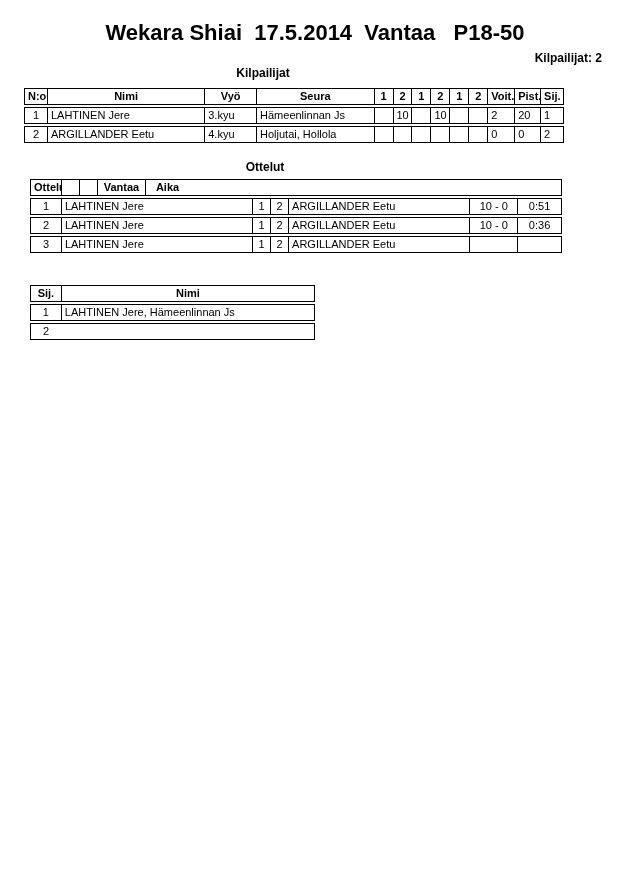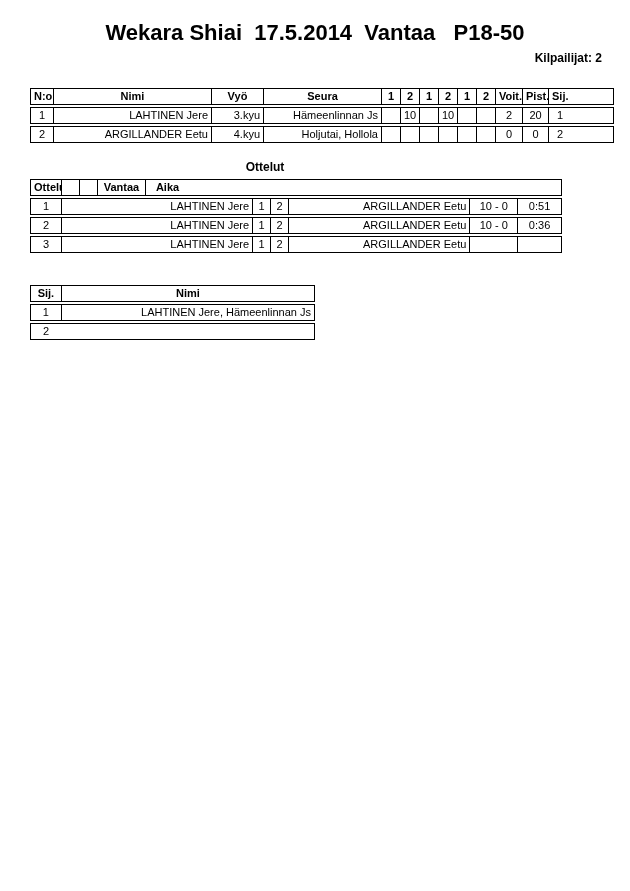--- a/index.html
+++ b/index.html
@@ -16,54 +16,55 @@
     font-size:12px; font-weight:bold;padding-left:7px;
   }
   .sec-title {
     position:absolute; font-size:12px; font-weight:bold; text-align:center;
   }
   .sec1-title { top:66px; left:30px; width:466px; }
   .sec2-title { top:160px; left:30px; width:470px;text-align:center; }
   .sec3-title { top:267px; left:30px; width:290px; }
 
   .tbl { position:absolute; }
-  .tbl1 { top:88px;  left:30px; width:584px; }
+  .tbl1 { top:88px;  left:24px; width:540px; }
   .tbl2 { top:179px; left:30px; width:532px; }
   .tbl3 { top:285px; left:30px; width:285px; }
 
   .row {
     display:flex; border:1px solid #000; background:#fff; margin-top:2px;
   }
   .row:first-child { margin-top:0; }
   .cell {
     box-sizing:border-box; padding:1px 3px; font-size:11px; line-height:13px;
     height:15px; overflow:hidden; white-space:nowrap; border-left:1px solid #000;
   }
   .cell:first-child { border-left:none; }
   .header .cell { font-weight:bold; text-align:center; }
-  .al { text-align:right; } .ac { text-align:center; } .ar { text-align:center; }
+  .al { text-align:left; } .ac { text-align:center; } .ar { text-align:left; }
 
   
   .k0{width:22px}.k1{width:158px}.k2{width:52px}.k3{width:118px}
   .k4,.k5,.k6,.k7,.k8,.k9{width:19px}
   .k10{width:27px}.k11{width:26px}.k12{width:23px}
   
   .o0{width:30px}.o1{width:192px}.o2{width:18px}.o3{width:18px}
   .o4{width:182px}.o5{width:48px}.o6{width:44px}
   
   .r0{width:30px}.r1{width:255px}
 </style>
 </head>
 <body>
 
 <div class="page">
 
   <div class="title">Wekara Shiai  17.5.2014  Vantaa   P18-50</div>
   <div class="count">Kilpailijat: 2</div>
 
+  <div class="sec-title sec1-title">Kilpailijat</div>
   <div class="tbl tbl1">
     <div class="row header">
       <div class="cell k0">N:o</div>
       <div class="cell k1">Nimi</div>
       <div class="cell k2">Vyö</div>
       <div class="cell k3">Seura</div>
       <div class="cell k4">1</div>
       <div class="cell k5">2</div>
       <div class="cell k6">1</div>
       <div class="cell k7">2</div>

